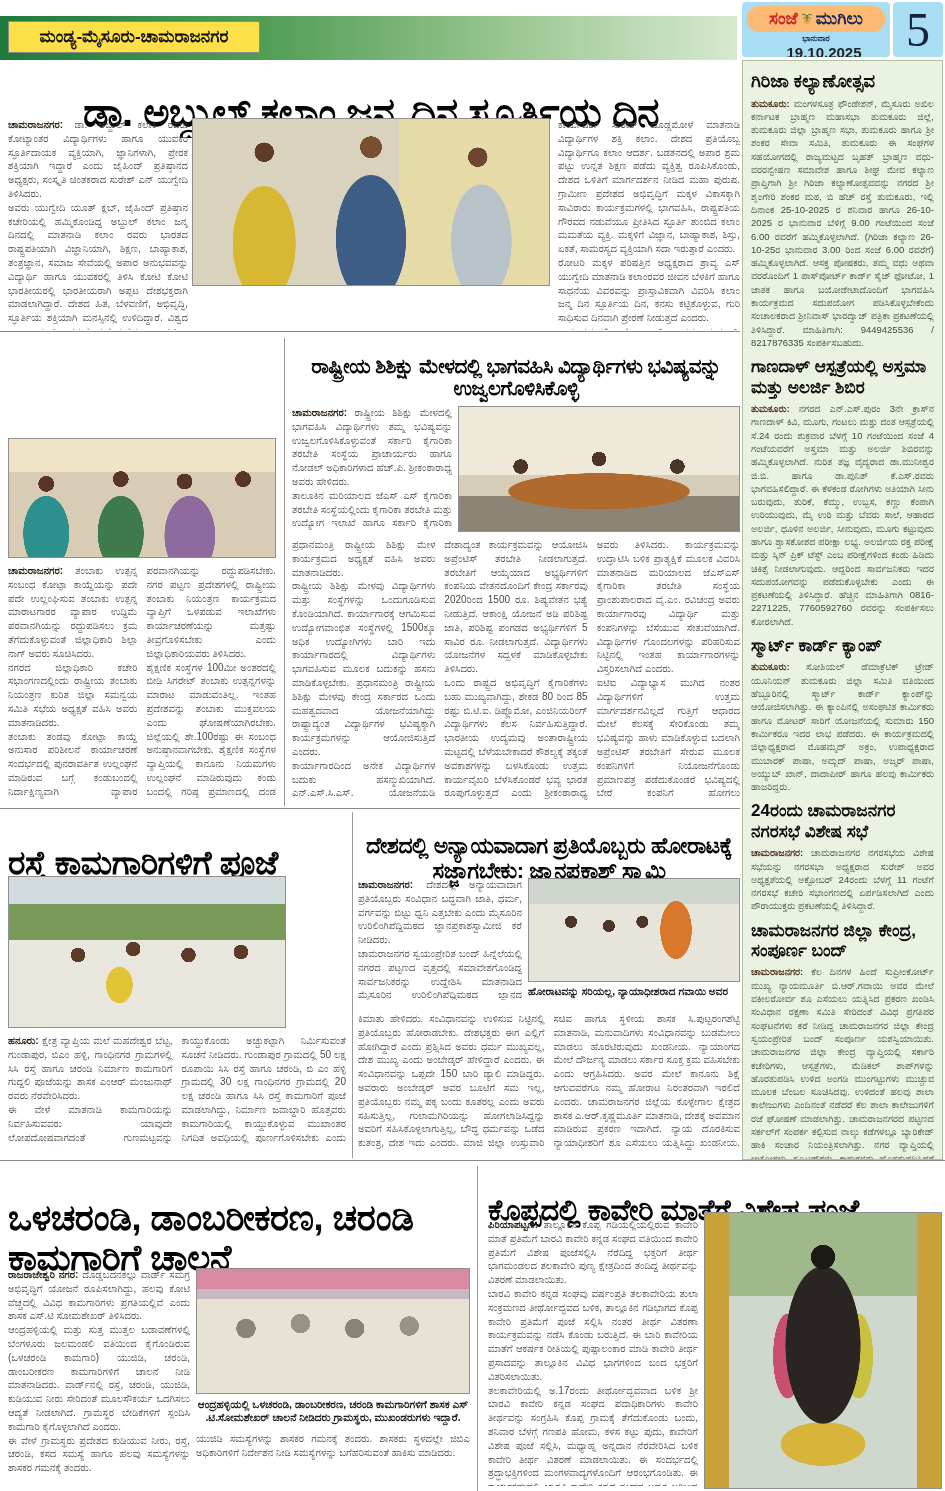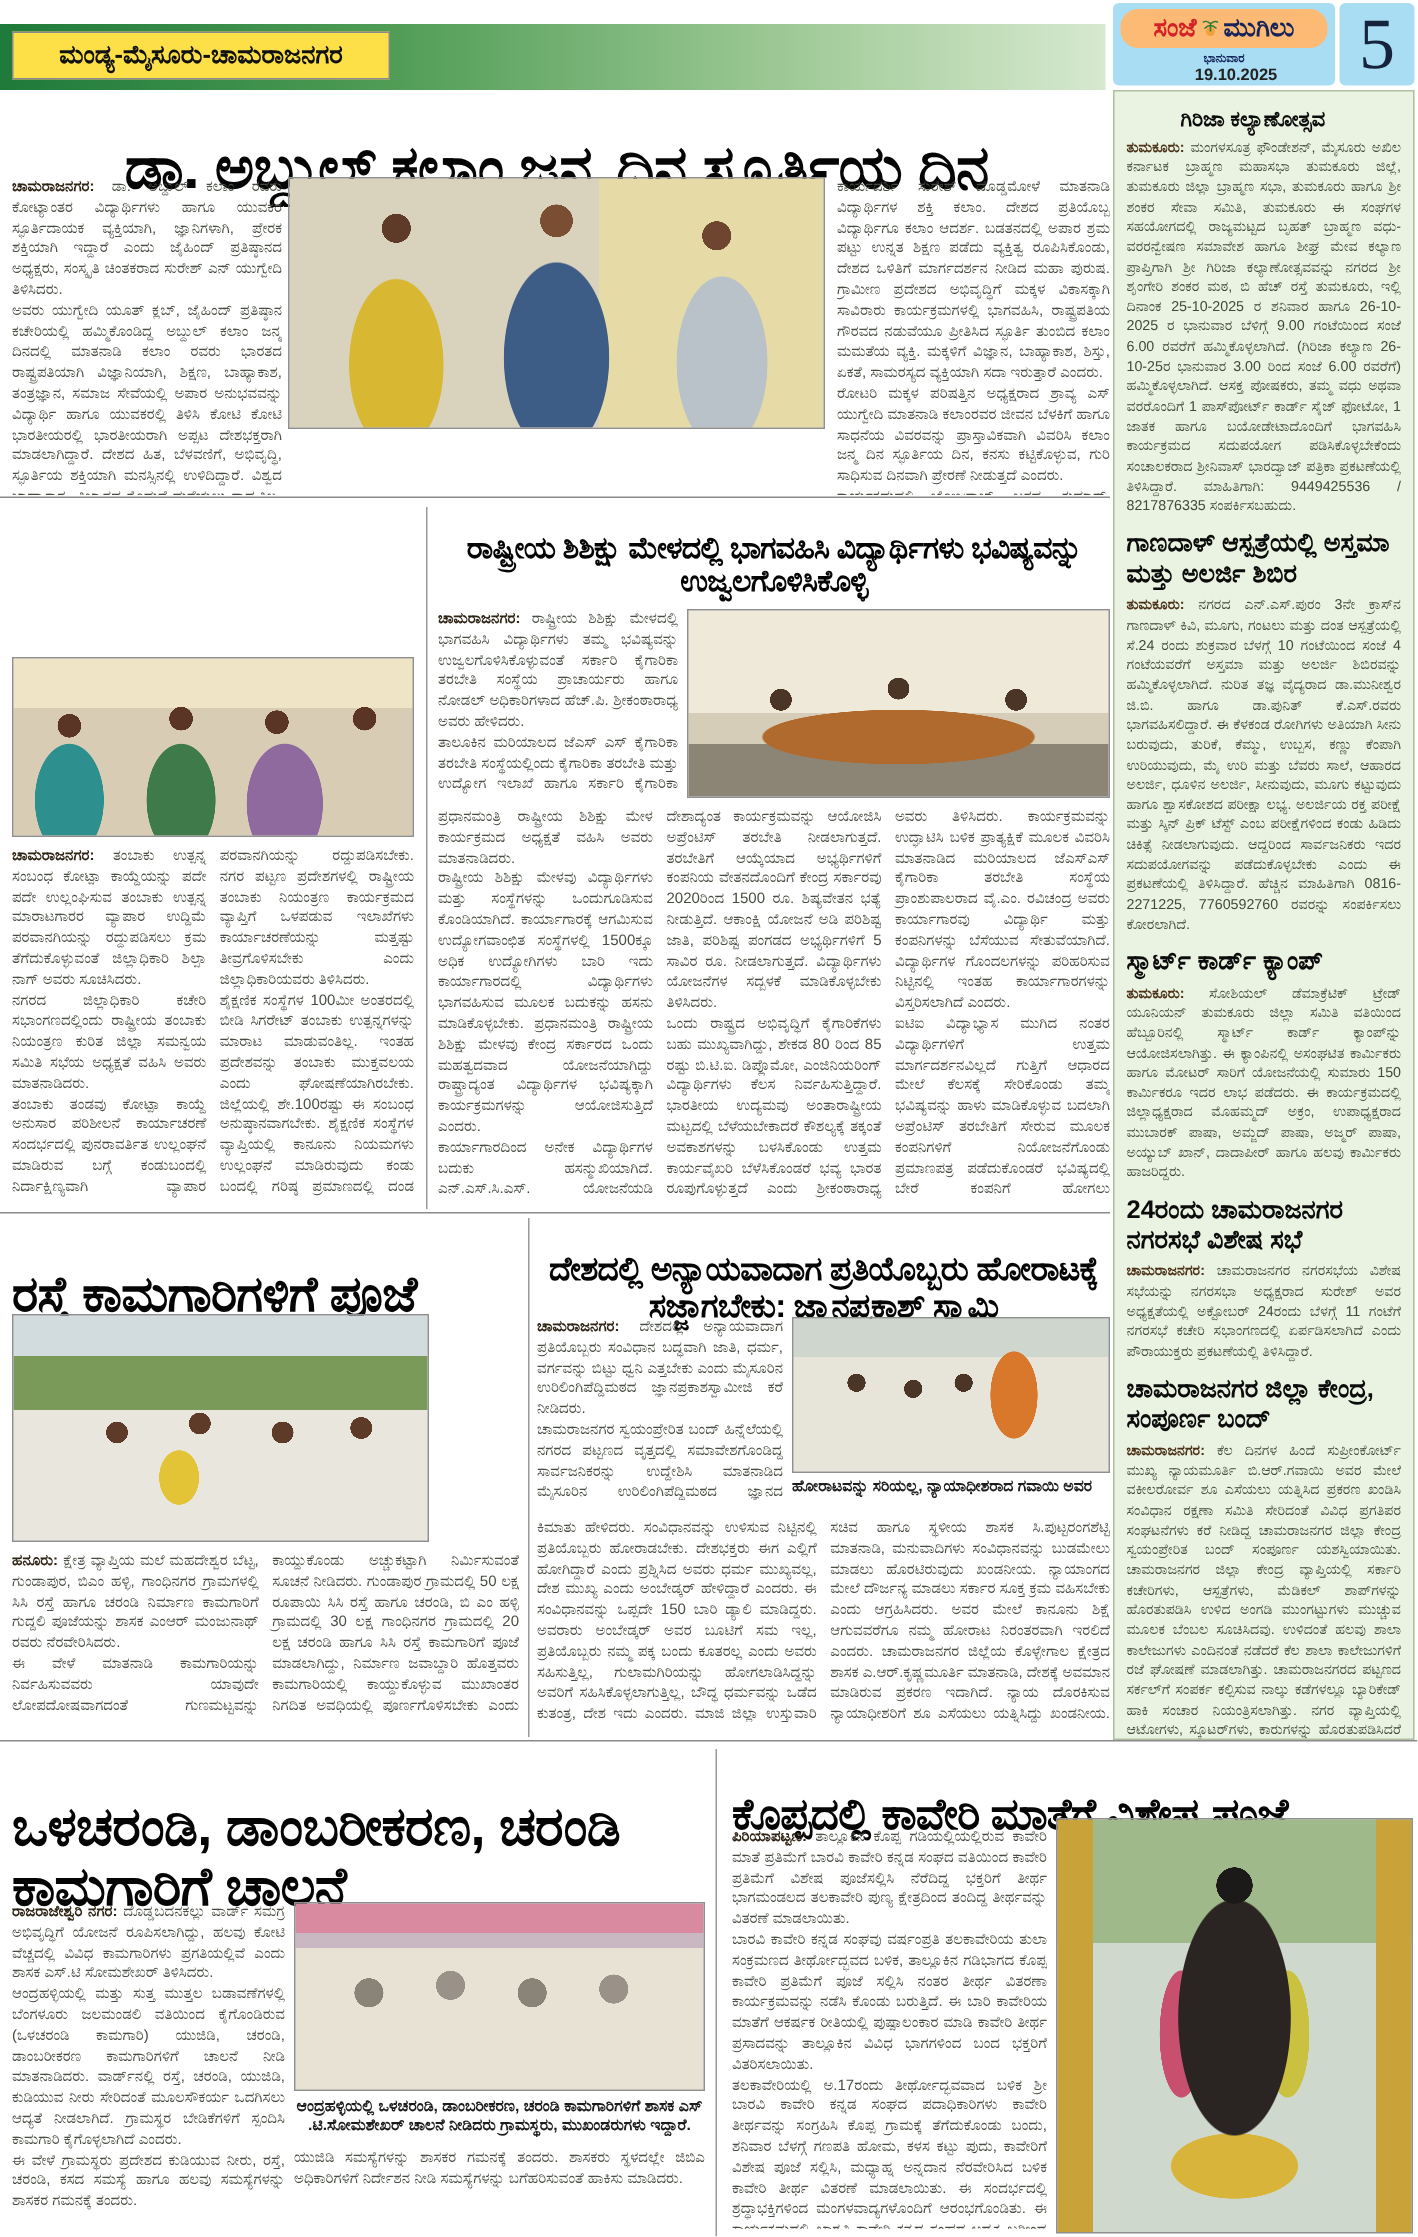--- a/index.html
+++ b/index.html
@@ -12,21 +12,21 @@
               border:1px solid #8a8a8a;display:flex;align-items:center;justify-content:center;
               font-size:17px;font-weight:bold;color:#111;white-space:nowrap;overflow:hidden;}
   .mast{position:absolute;left:742px;top:2px;width:148px;height:55px;background:#a9ddf3;
         border-radius:4px;text-align:center;overflow:hidden;}
   .logo-pill{margin:4px 5px 0 5px;background:#fdba74;border-radius:12px;height:26px;
              display:flex;align-items:center;justify-content:center;gap:2px;overflow:hidden;}
   .logo-red{color:#d42127;font-weight:800;font-size:17px;}
   .logo-blue{color:#15255c;font-weight:800;font-size:17px;}
   .palm svg{display:block;}
   .mast .day{font-size:8px;font-weight:bold;color:#15255c;margin-top:2px;}
-  .mast .date{font-size:11px;font-weight:bold;color:#222;margin-left:16px;}
+  .mast .date{font-size:15px;font-weight:bold;color:#222;margin-left:16px;}
   .pagenum{position:absolute;left:893px;top:2px;width:50px;height:55px;background:#a9ddf3;
            border-radius:4px;display:flex;align-items:center;justify-content:center;
            font-family:"Liberation Serif", serif;font-size:48px;color:#16233d;}
   
   .hrule{position:absolute;height:1px;background:#8a8a8a;}
   .vrule{position:absolute;width:1px;background:#9a9a9a;}
   
   .head{position:absolute;font-weight:800;color:#050505;line-height:1.12;overflow:hidden;
         letter-spacing:-0.5px;}
   .mainhead{left:4px;top:63px;width:734px;height:48px;font-size:40px;text-align:center;white-space:nowrap;}
@@ -93,21 +93,21 @@
     radial-gradient(24px 70px at 35% 52%, #c94f6e 60%, transparent 61%),
     radial-gradient(24px 70px at 65% 52%, #c9c13f 60%, transparent 61%),
     radial-gradient(70px 36px at 50% 84%, #d8b53a 60%, transparent 61%),
     linear-gradient(180deg,#9fb98a 0 30%, #cfd8cc 30% 100%);}
   .caption{position:absolute;font-size:10.5px;font-weight:bold;color:#1c1c1c;line-height:1.25;
            text-align:center;overflow:hidden;}
   
   .sidebar{position:absolute;left:742px;top:60px;width:201px;height:1100px;background:#eaf2e1;
            border:1px solid #aebfa2;box-sizing:border-box;padding:8px 8px;overflow:hidden;}
   .sb-head{font-size:17px;font-weight:800;color:#0c0c0c;line-height:1.2;margin:8px 0 4px;}
-  .sb-head.first{margin-top:2px;font-size:14px;margin-left:36px;}
+  .sb-head.first{margin-top:2px;font-size:18px;}
   .sb-body{font-size:9.5px;line-height:1.4;text-align:justify;color:#3f4a38;white-space:pre-line;}
   .sb-body b.dl{color:#4a3118;}
 </style>
 </head>
 <body>
 
 <div class="page">
 
   <div class="greenbar"></div>
   <div class="region-box">ಮಂಡ್ಯ-ಮೈಸೂರು-ಚಾಮರಾಜನಗರ</div>

